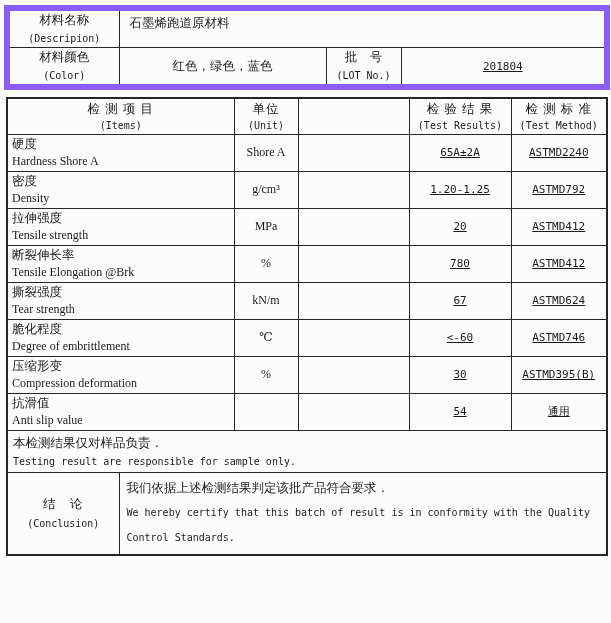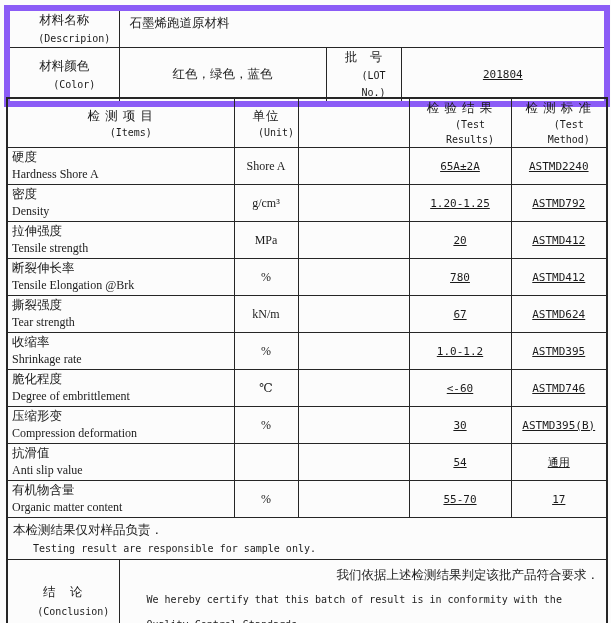--- a/index.html
+++ b/index.html
@@ -18,21 +18,21 @@
   }
   td {
     border: 1px solid #262626;
     padding: 0;
     overflow: hidden;
   }
   #info-table { left: 4px; top: 5px;  width: 600px; border: 6px solid #8b5cf6; }
   #test-table { left: 6px; top: 97px; width: 600px; border: 2px solid #262626; }
 
   .zh   { font-size: 12.5px; }
-  .mono { font-family: "DejaVu Sans Mono", "Liberation Mono", monospace; font-size: 10px; padding-left: 20px; }
+  .mono { font-family: "DejaVu Sans Mono", "Liberation Mono", monospace; font-size: 10px; }
   .val  { font-family: "DejaVu Sans Mono", "Liberation Mono", monospace; font-size: 11px; text-decoration: underline; }
   .unit { font-size: 12px; }
 
   td.center { text-align: center; vertical-align: middle; }
   td.topleft { text-align: left; vertical-align: top; padding: 3px 10px; }
 
   
   .info-label .zh   { line-height: 19px; }
   .info-label .mono { line-height: 17px; }
   .info-value-zh { font-size: 12.5px; line-height: 18px; }
@@ -49,21 +49,21 @@
   
   td.note { text-align: left; vertical-align: middle; padding: 2px 5px; }
   .note .zh   { line-height: 20px; }
   .note .mono { line-height: 17px; }
 
   
   td.conc-label { text-align: center; vertical-align: middle; }
   .conc-label .zh   { line-height: 22px; letter-spacing: 1px; }
   .conc-label .mono { line-height: 18px; }
   td.conc-text { text-align: left; vertical-align: top; padding: 4px 7px; }
-  .conc-text .zh   { line-height: 23px; text-align: right; }
+  .conc-text .zh   { line-height: 23px; }
   .conc-text .mono { line-height: 25px; }
 </style>
 </head>
 <body>
 
 <table id="info-table">
   <colgroup>
     <col style="width:112px">
       <col style="width:207px">
       <col style="width:75px">
@@ -177,30 +177,20 @@
     <td class="items" colspan="2">
       <div class="zh">撕裂强度</div>
       <div class="en">Tear strength</div>
     </td>
     <td class="center unit">kN/m</td>
     <td class="center"></td>
     <td class="center val">67</td>
     <td class="center val">ASTMD624</td>
   </tr>
 
-  <tr style="height:37px">
-    <td class="items" colspan="2">
-      <div class="zh">收缩率</div>
-      <div class="en">Shrinkage rate</div>
-    </td>
-    <td class="center unit">%</td>
-    <td class="center"></td>
-    <td class="center val">1.0-1.2</td>
-    <td class="center val">ASTMD395</td>
-  </tr>
 
   <tr style="height:37px">
     <td class="items" colspan="2">
       <div class="zh">脆化程度</div>
       <div class="en">Degree of embrittlement</div>
     </td>
     <td class="center unit">℃</td>
     <td class="center"></td>
     <td class="center val">&lt;-60</td>
     <td class="center val">ASTMD746</td>
@@ -221,30 +211,20 @@
     <td class="items" colspan="2">
       <div class="zh">抗滑值</div>
       <div class="en">Anti slip value</div>
     </td>
     <td class="center unit"></td>
     <td class="center"></td>
     <td class="center val">54</td>
     <td class="center val">通用</td>
   </tr>
 
-  <tr style="height:37px">
-    <td class="items" colspan="2">
-      <div class="zh">有机物含量</div>
-      <div class="en">Organic matter content</div>
-    </td>
-    <td class="center unit">%</td>
-    <td class="center"></td>
-    <td class="center val">55-70</td>
-    <td class="center val">17</td>
-  </tr>
 
   <tr style="height:40px">
     <td class="note" colspan="6">
       <div class="zh">本检测结果仅对样品负责．</div>
       <div class="mono">Testing result are responsible for sample only.</div>
     </td>
   </tr>
 
   <tr style="height:75px">
     <td class="conc-label">

